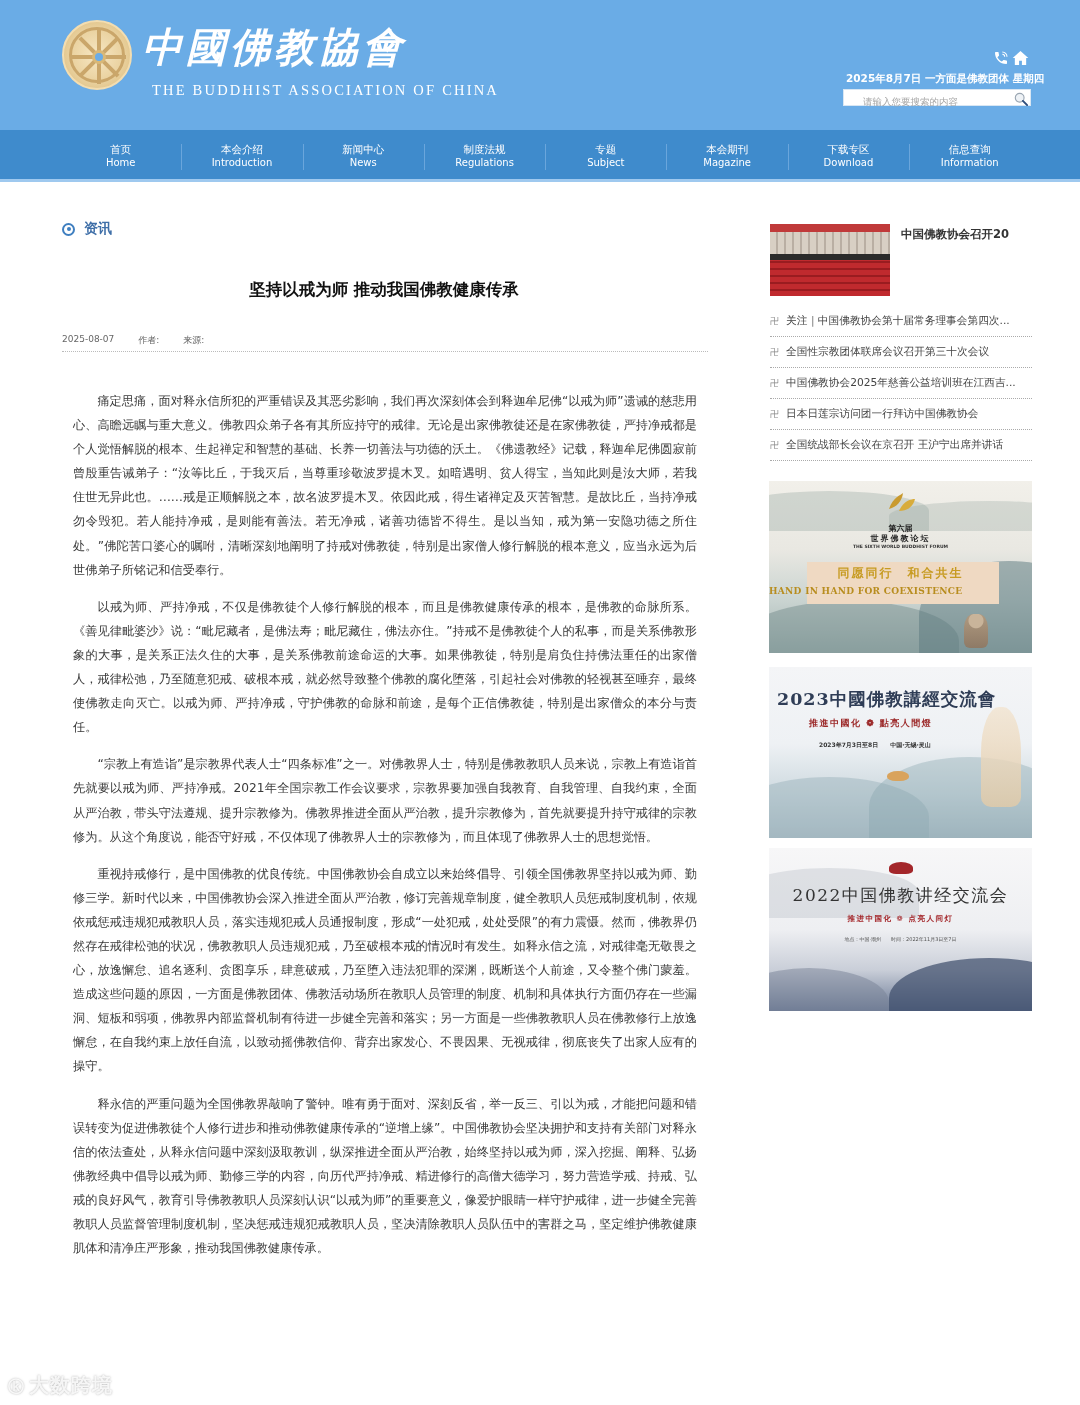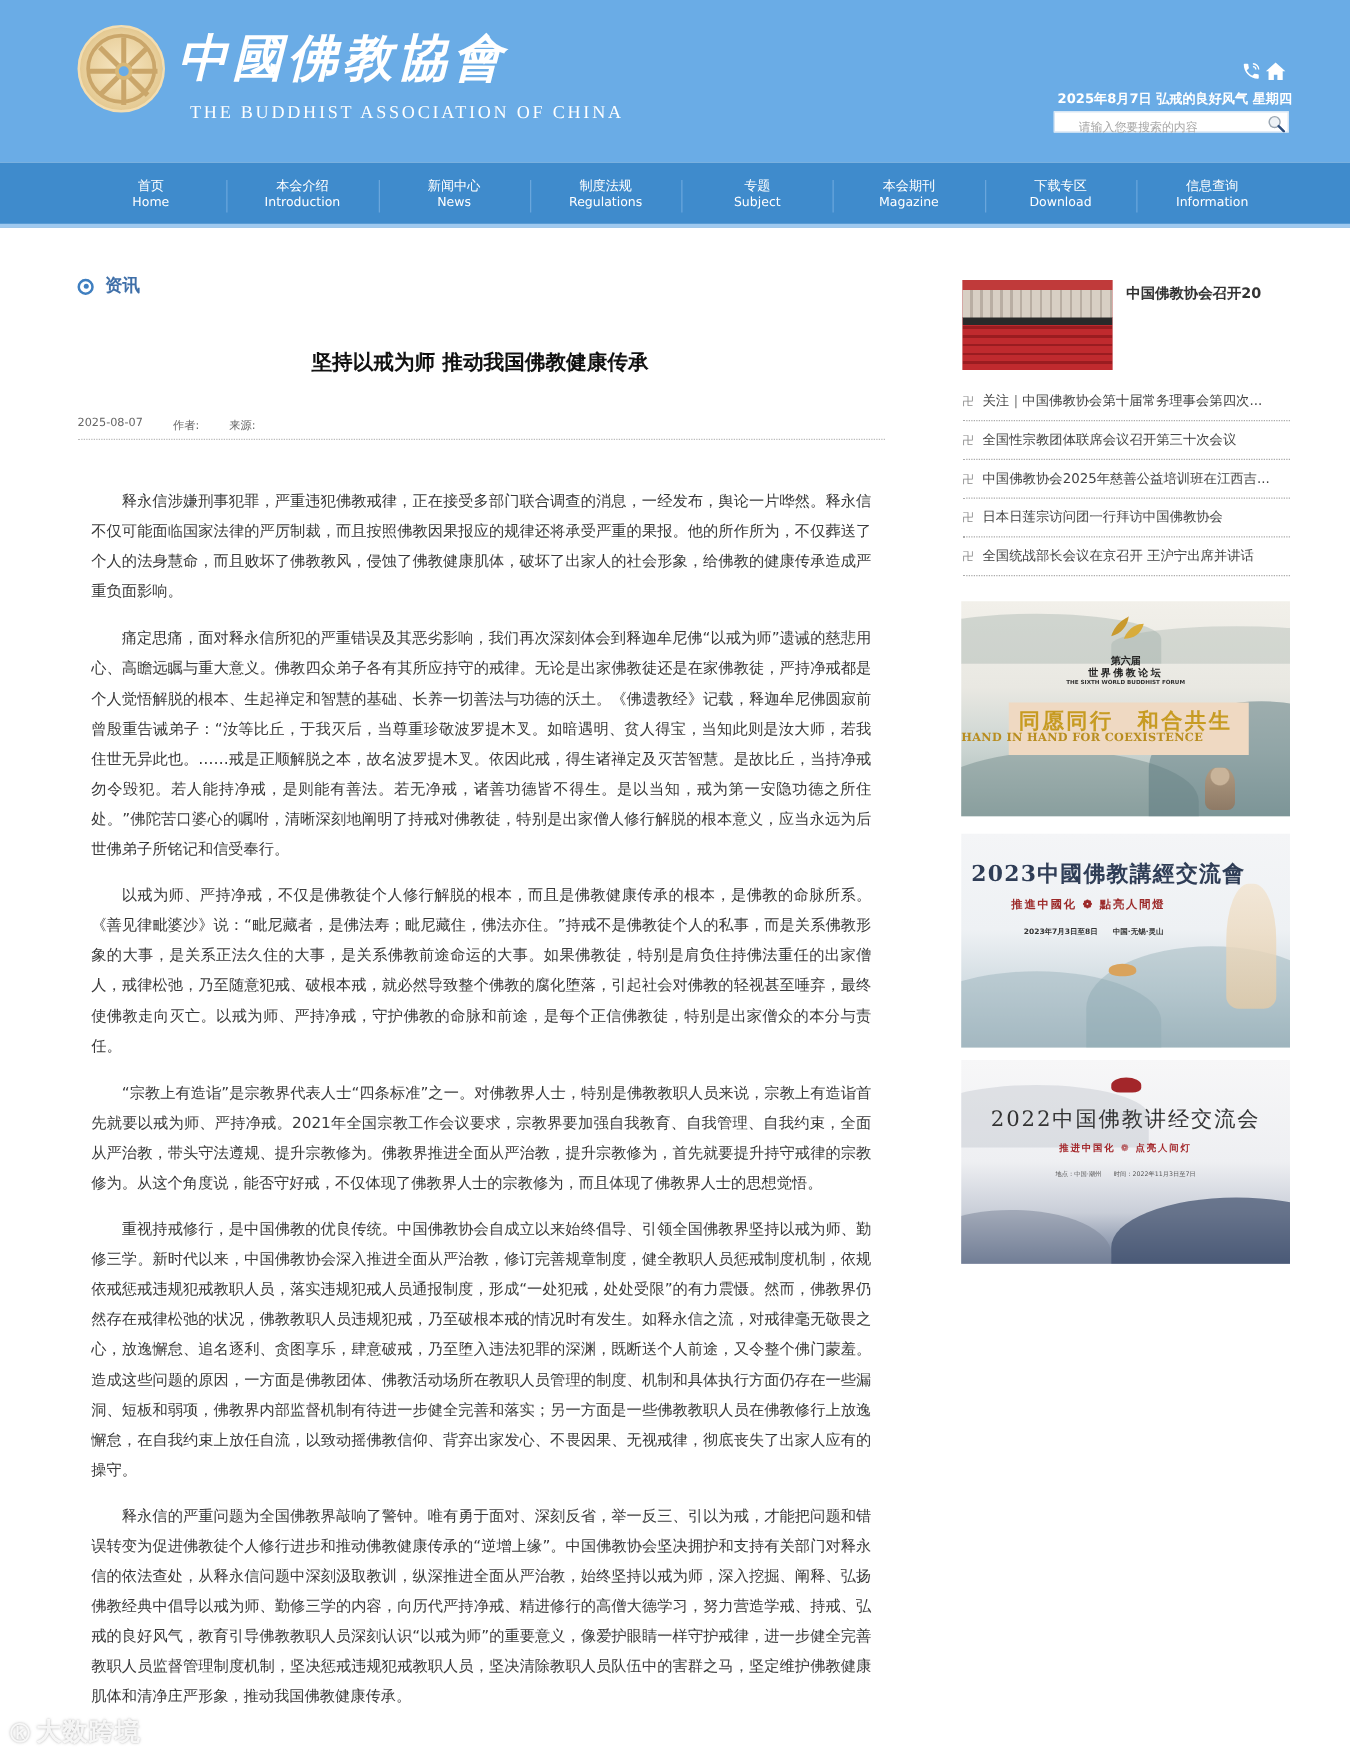--- a/index.html
+++ b/index.html
@@ -62,21 +62,21 @@
   .banner1 { top: 481px; height: 172px; background: linear-gradient(180deg, #f2f0ea 0%, #e9e8e2 40%, #c9d3d0 70%, #9fb2b1 100%); }
   .banner2 { top: 667px; height: 171px; background: linear-gradient(180deg, #f4f5f7 0%, #eef1f4 45%, #cdd9df 75%, #aebfc8 100%); }
   .banner3 { top: 848px; height: 163px; background: linear-gradient(180deg, #f7f7f8 0%, #eeeff2 50%, #c9ced8 75%, #6b7a96 100%); }
   .mtn { position: absolute; border-radius: 50% 50% 0 0; }
 
   .b1-logo { position: absolute; left: 116px; top: 10px; width: 32px; height: 22px; }
   .b1-t1 { position: absolute; left: 0; top: 42px; width: 263px; text-align: center; font-size: 8px; font-weight: bold; color: #222; font-family: "DejaVu Serif", serif; }
   .b1-t2 { position: absolute; left: 0; top: 52px; width: 263px; text-align: center; font-size: 8px; font-weight: bold; color: #222; letter-spacing: 2px; font-family: "DejaVu Serif", serif; }
   .b1-t3 { position: absolute; left: 0; top: 63px; width: 263px; text-align: center; font-size: 4.5px; font-weight: bold; color: #333; }
   .b1-ribbon { position: absolute; left: 38px; top: 81px; width: 192px; height: 42px; background: #efd9c2; }
-  .b1-slogan { position: absolute; left: 0; top: 84px; width: 263px; text-align: center; font-size: 17px; font-weight: bold; color: #c79b22; letter-spacing: 2px; font-family: "DejaVu Serif", serif; }
+  .b1-slogan { position: absolute; left: 0; top: 84px; width: 263px; text-align: center; font-size: 12px; font-weight: bold; color: #c79b22; letter-spacing: 2px; font-family: "DejaVu Serif", serif; }
   .b1-slogan-en { position: absolute; left: 0; top: 105px; width: 263px; font-size: 9px; font-weight: bold; color: #b88d1f; font-family: "DejaVu Serif", serif; letter-spacing: 0.3px; }
   .b1-statue { position: absolute; left: 195px; top: 133px; width: 24px; height: 34px; background: radial-gradient(circle at 50% 20%, #c9b49a 0 7px, transparent 8px), linear-gradient(#b09a80, #8e7a66); border-radius: 40% 40% 6px 6px; }
 
   .b2-title { position: absolute; left: 8px; top: 20px; font-size: 17.5px; color: #2f3d56; letter-spacing: 1px; font-family: "DejaVu Serif", "Liberation Serif", serif; font-weight: bold; white-space: nowrap; }
   .b2-slogan { position: absolute; left: 40px; top: 50px; font-size: 9px; color: #9c2a2a; font-weight: bold; letter-spacing: 1.5px; font-family: "DejaVu Serif", serif; white-space: nowrap; }
   .b2-date { position: absolute; left: 50px; top: 74px; font-size: 6px; color: #333; font-weight: bold; white-space: nowrap; }
   .b2-lotus { position: absolute; left: 118px; top: 104px; width: 22px; height: 10px; background: #d9a35c; border-radius: 50% 50% 40% 40%; }
   .b2-buddha { position: absolute; left: 212px; top: 40px; width: 40px; height: 100px; border-radius: 45% 45% 10px 10px; background: linear-gradient(#f2e4d0, #e4cba7); opacity: 0.8; }
 
   .b3-lotus { position: absolute; left: 120px; top: 14px; width: 24px; height: 12px; background: #a3262a; border-radius: 50% 50% 30% 30%; }
@@ -108,21 +108,21 @@
           <path fill="#fff" d="M6.6 10.8c1.4 2.8 3.8 5.1 6.6 6.6l2.2-2.2c.3-.3.7-.4 1-.2 1.1.4 2.3.6 3.6.6.6 0 1 .4 1 1V20c0 .6-.4 1-1 1C10.6 21 3 13.4 3 4c0-.6.4-1 1-1h3.5c.6 0 1 .4 1 1 0 1.3.2 2.5.6 3.6.1.3 0 .7-.2 1L6.6 10.8z"></path>
           <path fill="none" stroke="#fff" stroke-width="1.6" d="M14 3a7 7 0 0 1 7 7M14 6.5a3.5 3.5 0 0 1 3.5 3.5"></path>
         </svg>
     </span>
     <span>
       <svg width="17" height="16" viewBox="0 0 24 22">
           <path fill="#fff" d="M12 1 1 11h3v10h6v-6h4v6h6V11h3z"></path>
         </svg>
     </span>
   </div>
-  <div class="hdr-date">2025年8月7日 弘戒的良好风气 星期四</div>
+  <div class="hdr-date">2025年8月7日 一方面是佛教团体 星期四</div>
   <div class="search-box">
     <input type="text" placeholder="请输入您要搜索的内容" style="">
     <span class="search-icon">
       <svg width="14" height="14" viewBox="0 0 16 16">
           <circle cx="6.5" cy="6.5" r="5" fill="#eef2f6" stroke="#9aa6b2" stroke-width="1.3"></circle>
           <line x1="10.2" y1="10.2" x2="15" y2="15" stroke="#2d4d7c" stroke-width="2.2" stroke-linecap="round"></line>
         </svg>
     </span>
   </div>
 </div>
@@ -171,21 +171,20 @@
 
 <h1 class="article-title">坚持以戒为师 推动我国佛教健康传承</h1>
 <div class="meta">
   <span>2025-08-07</span>
   <span>作者:</span>
   <span>来源:</span>
 </div>
 <div class="meta-line"></div>
 
 <div class="article-body">
-  <p>释永信涉嫌刑事犯罪，严重违犯佛教戒律，正在接受多部门联合调查的消息，一经发布，舆论一片哗然。释永信不仅可能面临国家法律的严厉制裁，而且按照佛教因果报应的规律还将承受严重的果报。他的所作所为，不仅葬送了个人的法身慧命，而且败坏了佛教教风，侵蚀了佛教健康肌体，破坏了出家人的社会形象，给佛教的健康传承造成严重负面影响。</p>
   <p>痛定思痛，面对释永信所犯的严重错误及其恶劣影响，我们再次深刻体会到释迦牟尼佛“以戒为师”遗诫的慈悲用心、高瞻远瞩与重大意义。佛教四众弟子各有其所应持守的戒律。无论是出家佛教徒还是在家佛教徒，严持净戒都是个人觉悟解脱的根本、生起禅定和智慧的基础、长养一切善法与功德的沃土。《佛遗教经》记载，释迦牟尼佛圆寂前曾殷重告诫弟子：“汝等比丘，于我灭后，当尊重珍敬波罗提木叉。如暗遇明、贫人得宝，当知此则是汝大师，若我住世无异此也。……戒是正顺解脱之本，故名波罗提木叉。依因此戒，得生诸禅定及灭苦智慧。是故比丘，当持净戒勿令毁犯。若人能持净戒，是则能有善法。若无净戒，诸善功德皆不得生。是以当知，戒为第一安隐功德之所住处。”佛陀苦口婆心的嘱咐，清晰深刻地阐明了持戒对佛教徒，特别是出家僧人修行解脱的根本意义，应当永远为后世佛弟子所铭记和信受奉行。</p>
   <p>以戒为师、严持净戒，不仅是佛教徒个人修行解脱的根本，而且是佛教健康传承的根本，是佛教的命脉所系。《善见律毗婆沙》说：“毗尼藏者，是佛法寿；毗尼藏住，佛法亦住。”持戒不是佛教徒个人的私事，而是关系佛教形象的大事，是关系正法久住的大事，是关系佛教前途命运的大事。如果佛教徒，特别是肩负住持佛法重任的出家僧人，戒律松弛，乃至随意犯戒、破根本戒，就必然导致整个佛教的腐化堕落，引起社会对佛教的轻视甚至唾弃，最终使佛教走向灭亡。以戒为师、严持净戒，守护佛教的命脉和前途，是每个正信佛教徒，特别是出家僧众的本分与责任。</p>
   <p>“宗教上有造诣”是宗教界代表人士“四条标准”之一。对佛教界人士，特别是佛教教职人员来说，宗教上有造诣首先就要以戒为师、严持净戒。2021年全国宗教工作会议要求，宗教界要加强自我教育、自我管理、自我约束，全面从严治教，带头守法遵规、提升宗教修为。佛教界推进全面从严治教，提升宗教修为，首先就要提升持守戒律的宗教修为。从这个角度说，能否守好戒，不仅体现了佛教界人士的宗教修为，而且体现了佛教界人士的思想觉悟。</p>
   <p>重视持戒修行，是中国佛教的优良传统。中国佛教协会自成立以来始终倡导、引领全国佛教界坚持以戒为师、勤修三学。新时代以来，中国佛教协会深入推进全面从严治教，修订完善规章制度，健全教职人员惩戒制度机制，依规依戒惩戒违规犯戒教职人员，落实违规犯戒人员通报制度，形成“一处犯戒，处处受限”的有力震慑。然而，佛教界仍然存在戒律松弛的状况，佛教教职人员违规犯戒，乃至破根本戒的情况时有发生。如释永信之流，对戒律毫无敬畏之心，放逸懈怠、追名逐利、贪图享乐，肆意破戒，乃至堕入违法犯罪的深渊，既断送个人前途，又令整个佛门蒙羞。造成这些问题的原因，一方面是佛教团体、佛教活动场所在教职人员管理的制度、机制和具体执行方面仍存在一些漏洞、短板和弱项，佛教界内部监督机制有待进一步健全完善和落实；另一方面是一些佛教教职人员在佛教修行上放逸懈怠，在自我约束上放任自流，以致动摇佛教信仰、背弃出家发心、不畏因果、无视戒律，彻底丧失了出家人应有的操守。</p>
   <p>释永信的严重问题为全国佛教界敲响了警钟。唯有勇于面对、深刻反省，举一反三、引以为戒，才能把问题和错误转变为促进佛教徒个人修行进步和推动佛教健康传承的“逆增上缘”。中国佛教协会坚决拥护和支持有关部门对释永信的依法查处，从释永信问题中深刻汲取教训，纵深推进全面从严治教，始终坚持以戒为师，深入挖掘、阐释、弘扬佛教经典中倡导以戒为师、勤修三学的内容，向历代严持净戒、精进修行的高僧大德学习，努力营造学戒、持戒、弘戒的良好风气，教育引导佛教教职人员深刻认识“以戒为师”的重要意义，像爱护眼睛一样守护戒律，进一步健全完善教职人员监督管理制度机制，坚决惩戒违规犯戒教职人员，坚决清除教职人员队伍中的害群之马，坚定维护佛教健康肌体和清净庄严形象，推动我国佛教健康传承。</p>
 </div>
 
 <div class="featured">
   <div class="featured-img">
     <div class="stage"></div>

